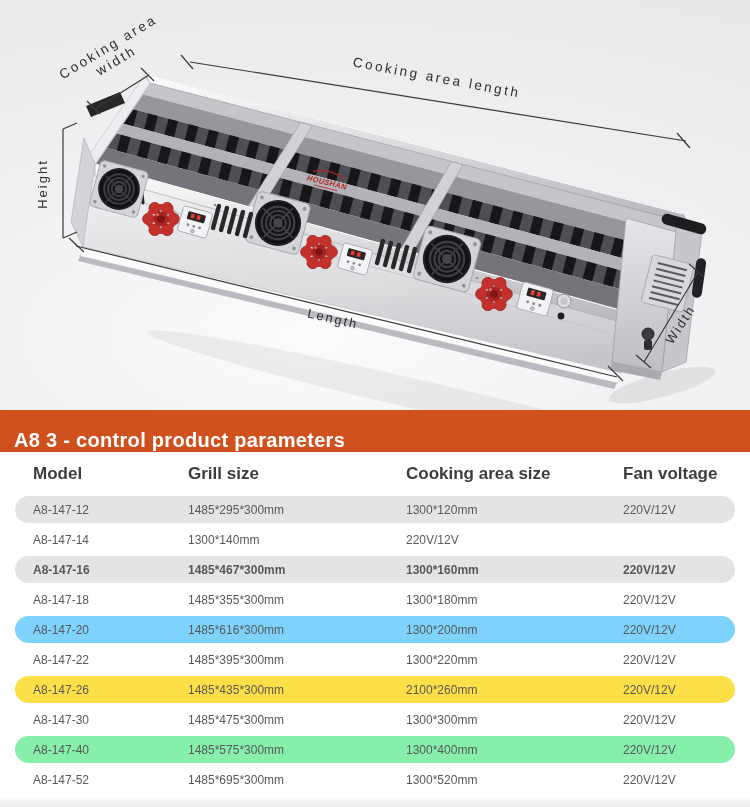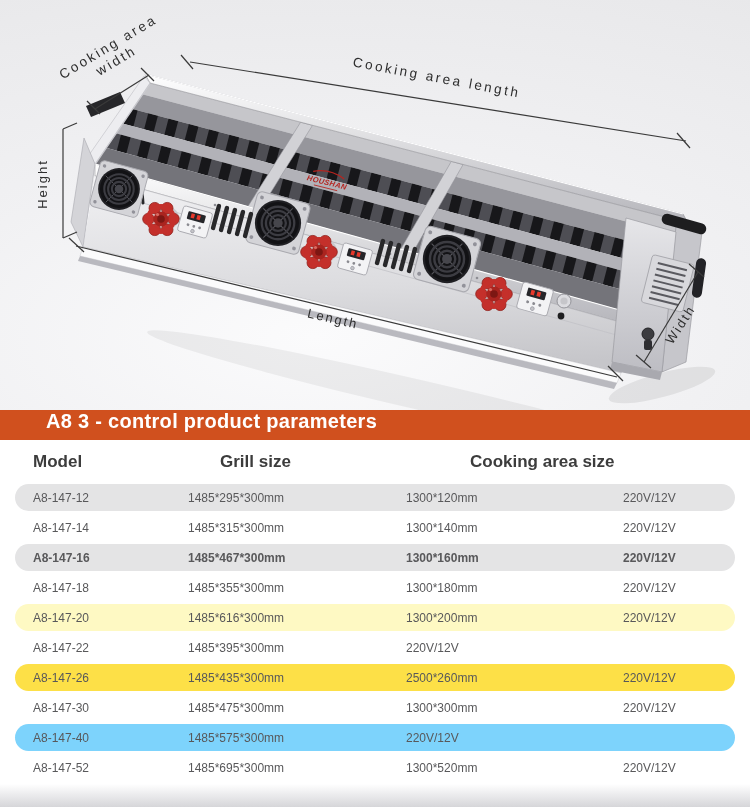--- a/index.html
+++ b/index.html
@@ -11,31 +11,31 @@
     position:relative;width:750px;height:410px;flex:0 0 auto;
     background:radial-gradient(120% 95% at 42% 82%, #fbfbfc 0%, #f1f1f3 45%, #e8e8ea 100%);
   }
   .figure-area svg{position:absolute;left:0;top:0;}
   .dim-label{fill:#2e2e2e;font-size:13px;letter-spacing:2px;font-family:"Liberation Sans",sans-serif;}
   .dim-label.big{font-size:13.5px;letter-spacing:2.6px;}
   .dim-line{stroke:#3a3a3a;stroke-width:1.2;fill:none;}
 
   
   .banner{
-    height:30px;flex:0 0 auto;display:flex;align-items:flex-start;
-    background:#d0501e;color:#fff;padding-left:46px;
+    height:42px;flex:0 0 auto;display:flex;align-items:flex-end;
+    background:#d0501e;color:#fff;padding-left:14px;
     font-size:20px;font-weight:800;letter-spacing:.3px;
   }
 
   
   .table-wrap{flex:0 0 auto;background:#fff;}
   .t-head{
     height:44px;margin:0 15px;padding:0 18px;
     display:grid;grid-template-columns:155px 218px 217px 1fr;align-items:center;
-    font-size:17px;font-weight:700;color:#3c3c3c;gap:32px;
+    font-size:17px;font-weight:700;color:#3c3c3c;
   }
   .t-body{padding:0;}
   .t-row{
     height:27px;margin:0 15px 3px 15px;padding:0 18px;border-radius:13.5px;
     display:grid;grid-template-columns:155px 218px 217px 1fr;align-items:center;
     font-size:12px;color:#58585a;background:#fff;
   }
   .t-row.alt{background:#e4e4e5;}
   .t-cell{white-space:nowrap;overflow:hidden;}
 
@@ -285,62 +285,63 @@
     </div>
     <div class="t-body">
         <div class="t-row alt" style="background: rgb(228, 228, 229);">
           <div class="t-cell">A8-147-12</div>
           <div class="t-cell">1485*295*300mm</div>
           <div class="t-cell">1300*120mm</div>
           <div class="t-cell">220V/12V</div>
         </div>
         <div class="t-row">
           <div class="t-cell">A8-147-14</div>
-          <div class="t-cell">1485*315*300mm</div>
           <div class="t-cell">1300*140mm</div>
           <div class="t-cell">220V/12V</div>
         </div>
         <div class="t-row alt" style="background: rgb(228, 228, 229); font-weight: bold;">
           <div class="t-cell">A8-147-16</div>
           <div class="t-cell">1485*467*300mm</div>
           <div class="t-cell">1300*160mm</div>
           <div class="t-cell">220V/12V</div>
         </div>
         <div class="t-row">
           <div class="t-cell">A8-147-18</div>
           <div class="t-cell">1485*355*300mm</div>
           <div class="t-cell">1300*180mm</div>
           <div class="t-cell">220V/12V</div>
         </div>
-        <div class="t-row alt" style="background: #fef9c3;">
+        <div class="t-row alt" style="background: #7dd3fc;">
           <div class="t-cell">A8-147-20</div>
           <div class="t-cell">1485*616*300mm</div>
           <div class="t-cell">1300*200mm</div>
           <div class="t-cell">220V/12V</div>
         </div>
         <div class="t-row">
           <div class="t-cell">A8-147-22</div>
           <div class="t-cell">1485*395*300mm</div>
+          <div class="t-cell">1300*220mm</div>
           <div class="t-cell">220V/12V</div>
         </div>
         <div class="t-row alt" style="background: #fde047;">
           <div class="t-cell">A8-147-26</div>
           <div class="t-cell">1485*435*300mm</div>
-          <div class="t-cell">2500*260mm</div>
+          <div class="t-cell">2100*260mm</div>
           <div class="t-cell">220V/12V</div>
         </div>
         <div class="t-row">
           <div class="t-cell">A8-147-30</div>
           <div class="t-cell">1485*475*300mm</div>
           <div class="t-cell">1300*300mm</div>
           <div class="t-cell">220V/12V</div>
         </div>
-        <div class="t-row alt" style="background: #7dd3fc;">
+        <div class="t-row alt" style="background: #86efac;">
           <div class="t-cell">A8-147-40</div>
           <div class="t-cell">1485*575*300mm</div>
+          <div class="t-cell">1300*400mm</div>
           <div class="t-cell">220V/12V</div>
         </div>
         <div class="t-row">
           <div class="t-cell">A8-147-52</div>
           <div class="t-cell">1485*695*300mm</div>
           <div class="t-cell">1300*520mm</div>
           <div class="t-cell">220V/12V</div>
         </div>
       </div>
   </div>

